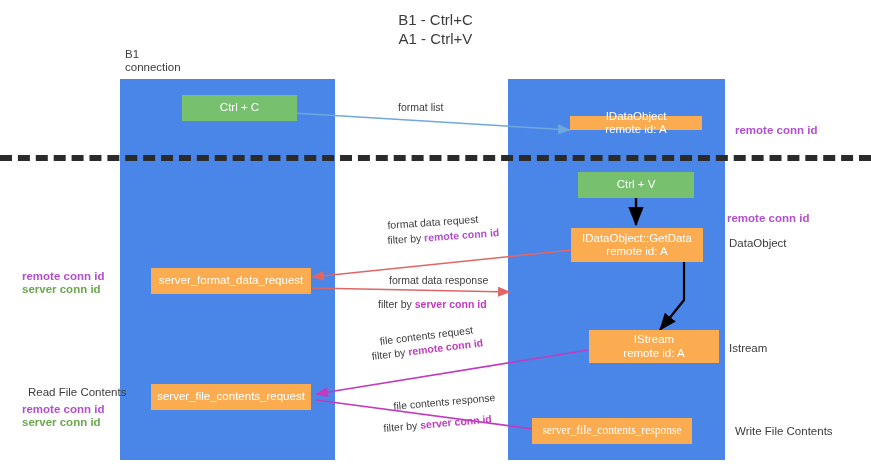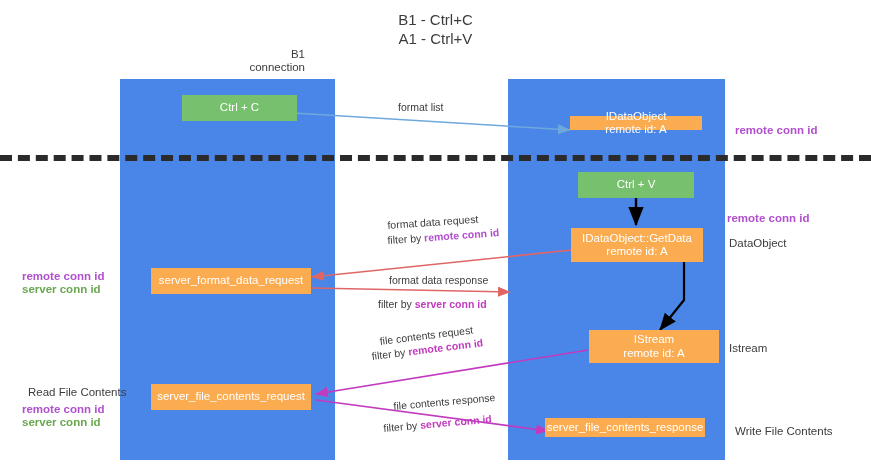--- a/index.html
+++ b/index.html
@@ -13,21 +13,21 @@
   #stage{position:absolute;left:0;top:0;width:871px;height:467px;}
 
   
   .title{
     position:absolute;left:0;top:10px;width:871px;
     text-align:center;color:#3c3c3c;font-size:15px;line-height:19px;
   }
 
   
   .col-head{
-    position:absolute;text-align:right;color:#3c3c3c;
+    position:absolute;text-align:left;color:#3c3c3c;
     font-size:11.5px;line-height:13px;width:180px;
   }
 
   
   .lane{position:absolute;background:#4a86e8;}
 
   
   .box{
     position:absolute;display:flex;flex-direction:column;
     align-items:center;justify-content:center;
@@ -136,21 +136,21 @@
 
   <div class="box orange" style="left:589px;top:330px;width:130px;height:33px;">
     <div>IStream</div>
     <div class="l2">remote id: A</div>
   </div>
 
   <div class="box orange" style="left:151px;top:384px;width:160px;height:26px;">
     <div>server_file_contents_request</div>
   </div>
 
-  <div class="box orange" style="left:545px;top:418px;width:160px;height:19px;">
+  <div class="box orange" style="left:532px;top:418px;width:160px;height:26px;font-family:Liberation Serif, serif;">
     <div>server_file_contents_response</div>
   </div>
 
   <div class="alabel" style="left:398px;top:101px;">
     <span>format list</span>
   </div>
 
   <div class="alabel rot" style="left:387px;top:219px;transform:rotate(-4deg);">
     <span>format data request</span>
   </div>

